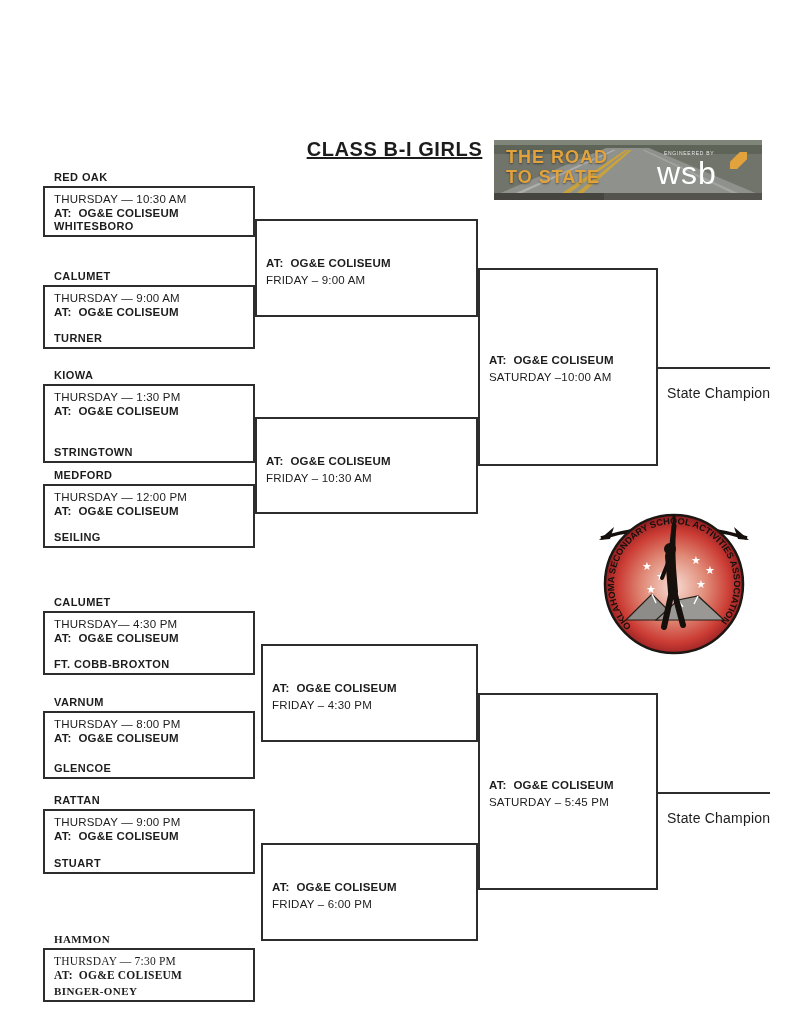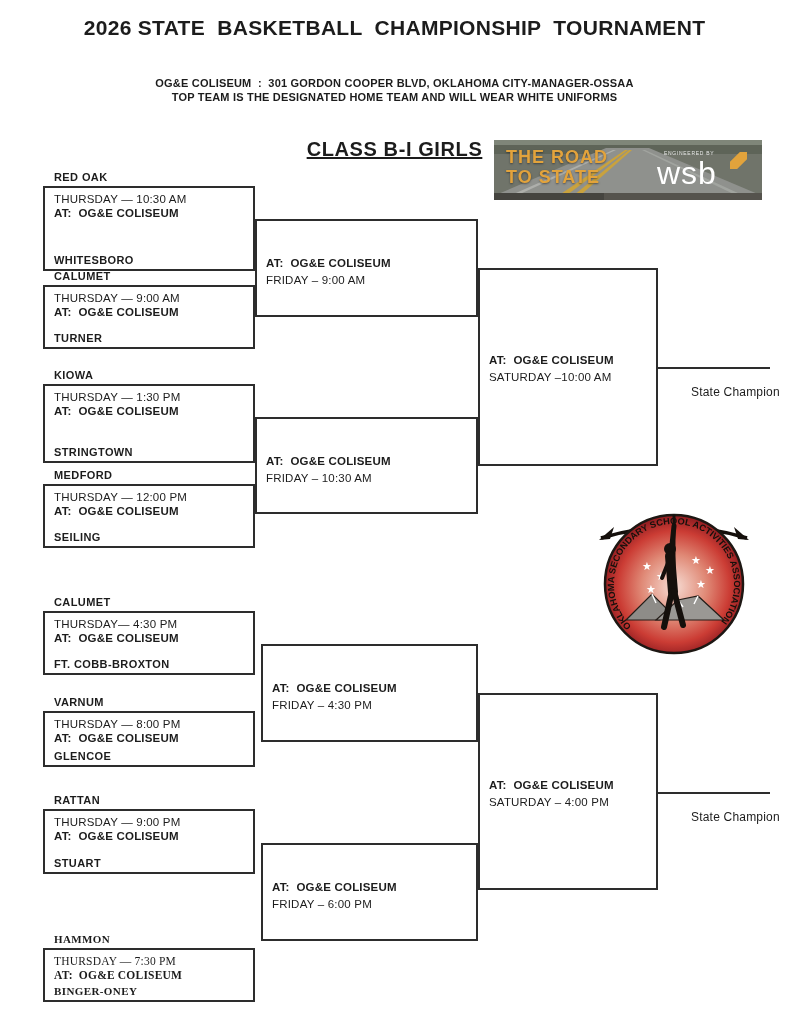--- a/index.html
+++ b/index.html
@@ -35,21 +35,21 @@
   .when, .where { position:absolute; left:9px; font-size:11.5px; white-space:pre; letter-spacing:0.2px; }
   .where { font-weight:bold; }
   .match .when { top:5px; }
   .match .where { top:19px; }
   .semi .where { top:36px; }
   .semi .when  { top:53px;text-align:center; }
   .final .where { top:84px; }
   .final .when  { top:101px; }
 
   .champ-line { position:absolute; left:658px; width:112px; border-top:2px solid #2d2d2d; }
-  .champ-label { position:absolute; left:691px; font-size:12px; letter-spacing:0.2px;text-align:center; }
+  .champ-label { position:absolute; left:667px; font-size:14px; letter-spacing:0.2px;text-align:center; }
 
   
   .banner { position:absolute; left:494px; top:140px; width:268px; height:60px; overflow:hidden; background:#701a75; }
   .banner svg { position:absolute; left:0; top:0; }
   .banner-title {
     position:absolute; left:12px; top:7px; z-index:2;
     font-size:18px; line-height:20px; font-weight:bold; letter-spacing:1px;
     white-space:pre; text-shadow:0 1px 2px rgba(30,30,30,0.55);
   }
   .banner-eng { position:absolute; left:170px; top:10px; z-index:2; font-size:5px; color:#e9e9e9; letter-spacing:0.7px; }
@@ -58,23 +58,20 @@
     clip-path:polygon(0 100%, 0 58%, 58% 0, 100% 0, 100% 42%, 42% 100%); }
 
   
   .seal { position:absolute; left:598px; top:496px; width:152px; height:162px; }
 </style>
 </head>
 <body>
 
 <div class="page">
 
-  <div class="center title pre">2026 STATE  BASKETBALL  CHAMPIONSHIP  TOURNAMENT</div>
-  <div class="center note pre" style="top:77px;">OG&amp;E COLISEUM  :  301 GORDON COOPER BLVD, OKLAHOMA CITY-MANAGER-OSSAA</div>
-  <div class="center note pre" style="top:91px;">TOP TEAM IS THE DESIGNATED HOME TEAM AND WILL WEAR WHITE UNIFORMS</div>
 
   <div class="center bracket-heading" style="top:138px;">CLASS B-I GIRLS</div>
 
   <div class="banner">
     <svg width="268" height="60" viewBox="0 0 268 60">
       <rect width="268" height="60" fill="#70746a"></rect>
       <rect width="268" height="14" fill="#5e6458"></rect>
       <rect width="268" height="5" fill="#8b9284" opacity="0.75"></rect>
       <polygon points="-10,60 278,60 155,8 112,8" fill="#8f918d"></polygon>
       <polygon points="6,60 13,60 122,10 119,10" fill="#babcb8" opacity="0.7"></polygon>
@@ -83,21 +80,21 @@
       <polygon points="74,60 81,60 138,10 135,10" fill="#c9a23e"></polygon>
       <rect y="53" width="268" height="7" fill="#55534d"></rect>
       <rect y="53" width="110" height="7" fill="#45443f"></rect>
     </svg>
     <div class="banner-title" style="color: rgb(226, 163, 60);"><span>THE ROAD</span><br><span>TO STATE</span></div>
     <div class="banner-eng">ENGINEERED BY</div>
     <div class="banner-wsb">wsb</div>
     <div class="wsb-flag" style="background: rgb(226, 163, 60);"></div>
   </div>
 
-  <div class="match" style="top:186px; height:85px;">
+  <div class="match" style="top:186px; height:51px;">
     <div class="team-top">RED OAK</div>
     <div class="when">THURSDAY — 10:30 AM</div>
     <div class="where">AT:  OG&amp;E COLISEUM</div>
     <div class="team-bottom">WHITESBORO</div>
   </div>
   <div class="match" style="top:285px; height:64px;">
     <div class="team-top">CALUMET</div>
     <div class="when">THURSDAY — 9:00 AM</div>
     <div class="where">AT:  OG&amp;E COLISEUM</div>
     <div class="team-bottom">TURNER</div>
@@ -172,21 +169,21 @@
     </g>
   </svg>
 
 
   <div class="match" style="top:611px; height:64px;">
     <div class="team-top">CALUMET</div>
     <div class="when">THURSDAY— 4:30 PM</div>
     <div class="where">AT:  OG&amp;E COLISEUM</div>
     <div class="team-bottom">FT. COBB-BROXTON</div>
   </div>
-  <div class="match" style="top:711px; height:56px;">
+  <div class="match" style="top:711px; height:68px;">
     <div class="team-top">VARNUM</div>
     <div class="when">THURSDAY — 8:00 PM</div>
     <div class="where">AT:  OG&amp;E COLISEUM</div>
     <div class="team-bottom">GLENCOE</div>
   </div>
   <div class="match" style="top:809px; height:65px;">
     <div class="team-top">RATTAN</div>
     <div class="when">THURSDAY — 9:00 PM</div>
     <div class="where">AT:  OG&amp;E COLISEUM</div>
     <div class="team-bottom">STUART</div>
@@ -202,18 +199,18 @@
     <div class="where">AT:  OG&amp;E COLISEUM</div>
     <div class="when">FRIDAY – 4:30 PM</div>
   </div>
   <div class="semi" style="left:261px; top:843px; height:98px; width:217px;">
     <div class="where">AT:  OG&amp;E COLISEUM</div>
     <div class="when">FRIDAY – 6:00 PM</div>
   </div>
 
   <div class="final" style="top:693px; height:197px;">
     <div class="where">AT:  OG&amp;E COLISEUM</div>
-    <div class="when">SATURDAY – 4:00 PM</div>
+    <div class="when">SATURDAY – 5:45 PM</div>
   </div>
   <div class="champ-line" style="top:792px;"></div>
   <div class="champ-label" style="top:810px;">State Champion</div>
 
 </div>
 
 </body></html>

